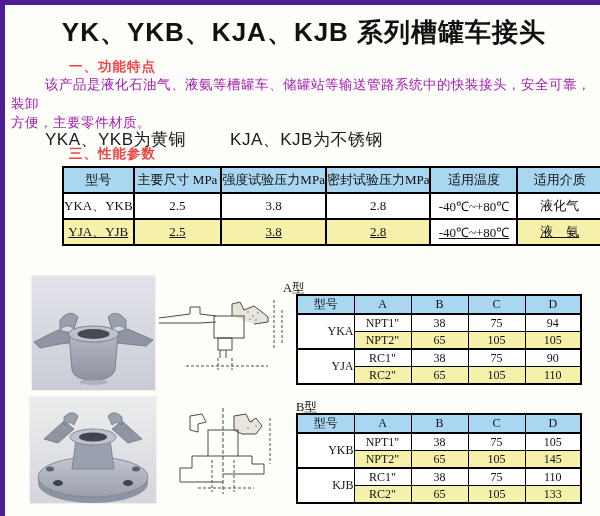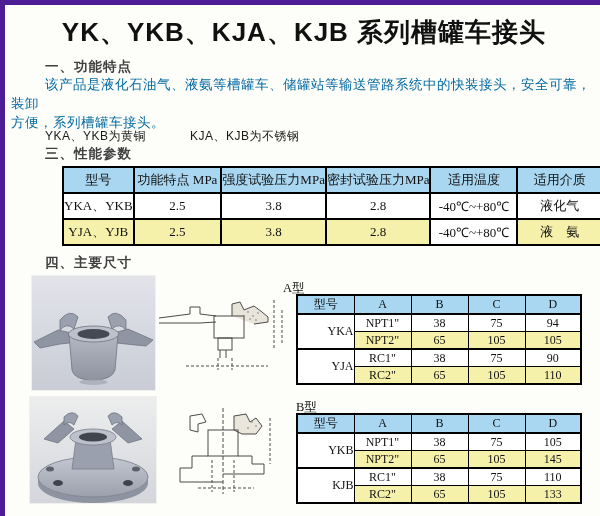--- a/index.html
+++ b/index.html
@@ -8,49 +8,49 @@
     position:relative;width:598px;height:514px;background:#fdfdfa;
     border:5px solid #4c1d95;overflow:hidden;
   }
   .abs{position:absolute;}
   #page-title{
     left:0;top:10px;width:100%;text-align:center;
     font-size:26px;font-weight:bold;color:#111;letter-spacing:1px;
     font-family:"Liberation Sans",sans-serif;
   }
   .sec-heading{
-    color:#404040;font-weight:bold;font-size:13.5px;letter-spacing:1px;
+    color:#ef4444;font-weight:bold;font-size:13.5px;letter-spacing:1px;margin-left:24px;
   }
   #heading-1{left:40px;top:53px;}
   #heading-2{left:40px;top:106px;}
   #heading-3{left:40px;top:140px;text-align:center;}
   #heading-4{left:40px;top:249px;}
   #feature-paragraph{
-    left:6px;top:70px;width:588px;font-size:13.5px;color:#0369a1;
+    left:6px;top:70px;width:588px;font-size:13.5px;color:#a21caf;
     line-height:19px;letter-spacing:0.5px;
   }
   #feature-paragraph .indent{display:block;text-indent:34px;}
   #materials-line{
-    left:40px;top:123px;font-size:12px;color:#1a1a1a;letter-spacing:0.5px;
+    left:40px;top:123px;font-size:17px;color:#1a1a1a;letter-spacing:0.5px;
   }
   #materials-line .gap{display:inline-block;width:44px;}
 
   
   #perf-table{
     left:57px;top:161px;border-collapse:collapse;table-layout:fixed;
     font-family:"Liberation Serif",serif;
   }
   #perf-table th,#perf-table td{
     border:2px solid #000;text-align:center;vertical-align:middle;
     padding:0;font-weight:normal;color:#111;overflow:hidden;white-space:nowrap;
   }
   #perf-table th{background:#a9d6f0;height:24px;font-size:13px;}
   #perf-table td{height:24px;font-size:13px;}
   .row-white td{background:#fff;margin-left:23px;}
-  .row-yellow td{background:#f6f1aa;}
+  .row-yellow td{background:#f6f1aa;text-decoration:underline;}
   #perf-table td.cell-white{background:#fff;}
 
   
   .dim-label{
     font-family:"Liberation Serif",serif;font-size:12.5px;color:#111;
   }
   #dim-label-a{left:278px;top:275px;}
   #dim-label-b{left:291px;top:394px;text-align:right;}
   .dim-table{
     border-collapse:collapse;table-layout:fixed;
@@ -79,42 +79,42 @@
 </head>
 <body>
 
 <div id="canvas">
 
   <div id="page-title" class="abs">YK、YKB、KJA、KJB 系列槽罐车接头</div>
 
   <div id="heading-1" class="abs sec-heading">一、功能特点</div>
   <div id="feature-paragraph" class="abs">
     <span class="indent">该产品是液化石油气、液氨等槽罐车、储罐站等输送管路系统中的快装接头，安全可靠，装卸</span>
-    <span>方便，系列槽罐车接头。</span>
+    <span>方便，主要零件材质。</span>
   </div>
 
   <div id="materials-line" class="abs">
     <span>YKA、YKB为黄铜</span><span class="gap"></span><span>KJA、KJB为不锈钢</span>
   </div>
 
   <div id="heading-3" class="abs sec-heading">三、性能参数</div>
 
   <table id="perf-table" class="abs">
     <colgroup>
       <col style="width:62px">
         <col style="width:89px">
         <col style="width:88px">
       <col style="width:90px">
         <col style="width:90px">
         <col style="width:91px">
     </colgroup>
     <tbody>
         <tr>
       <th>型号</th>
-      <th>功能特点 MPa</th>
+      <th>主要尺寸 MPa</th>
       <th>强度试验压力MPa</th>
       <th>密封试验压力MPa</th>
       <th>适用温度</th>
       <th>适用介质</th>
     </tr>
     <tr class="row-white">
       <td>YKA、YKB</td>
       <td>2.5</td>
       <td>3.8</td>
       <td>2.8</td>
@@ -125,21 +125,20 @@
       <td>YJA、YJB</td>
       <td>2.5</td>
       <td>3.8</td>
       <td>2.8</td>
       <td class="cell-white">-40℃~+80℃</td>
       <td>液　氨</td>
     </tr>
   </tbody>
     </table>
 
-  <div id="heading-4" class="abs sec-heading">四、主要尺寸</div>
 
   <svg id="photo-a" class="abs photo" width="123" height="114" viewBox="0 0 123 114">
     <defs>
       <linearGradient id="pa-bg" x1="0" y1="0" x2="0" y2="1">
         <stop offset="0" stop-color="#e3e4ea"></stop>
           <stop offset="1" stop-color="#c9ccd6"></stop>
       </linearGradient>
       <linearGradient id="pa-cup" x1="0" y1="0" x2="0" y2="1">
         <stop offset="0" stop-color="#b4b9c4"></stop>
           <stop offset="1" stop-color="#8e939f"></stop>

